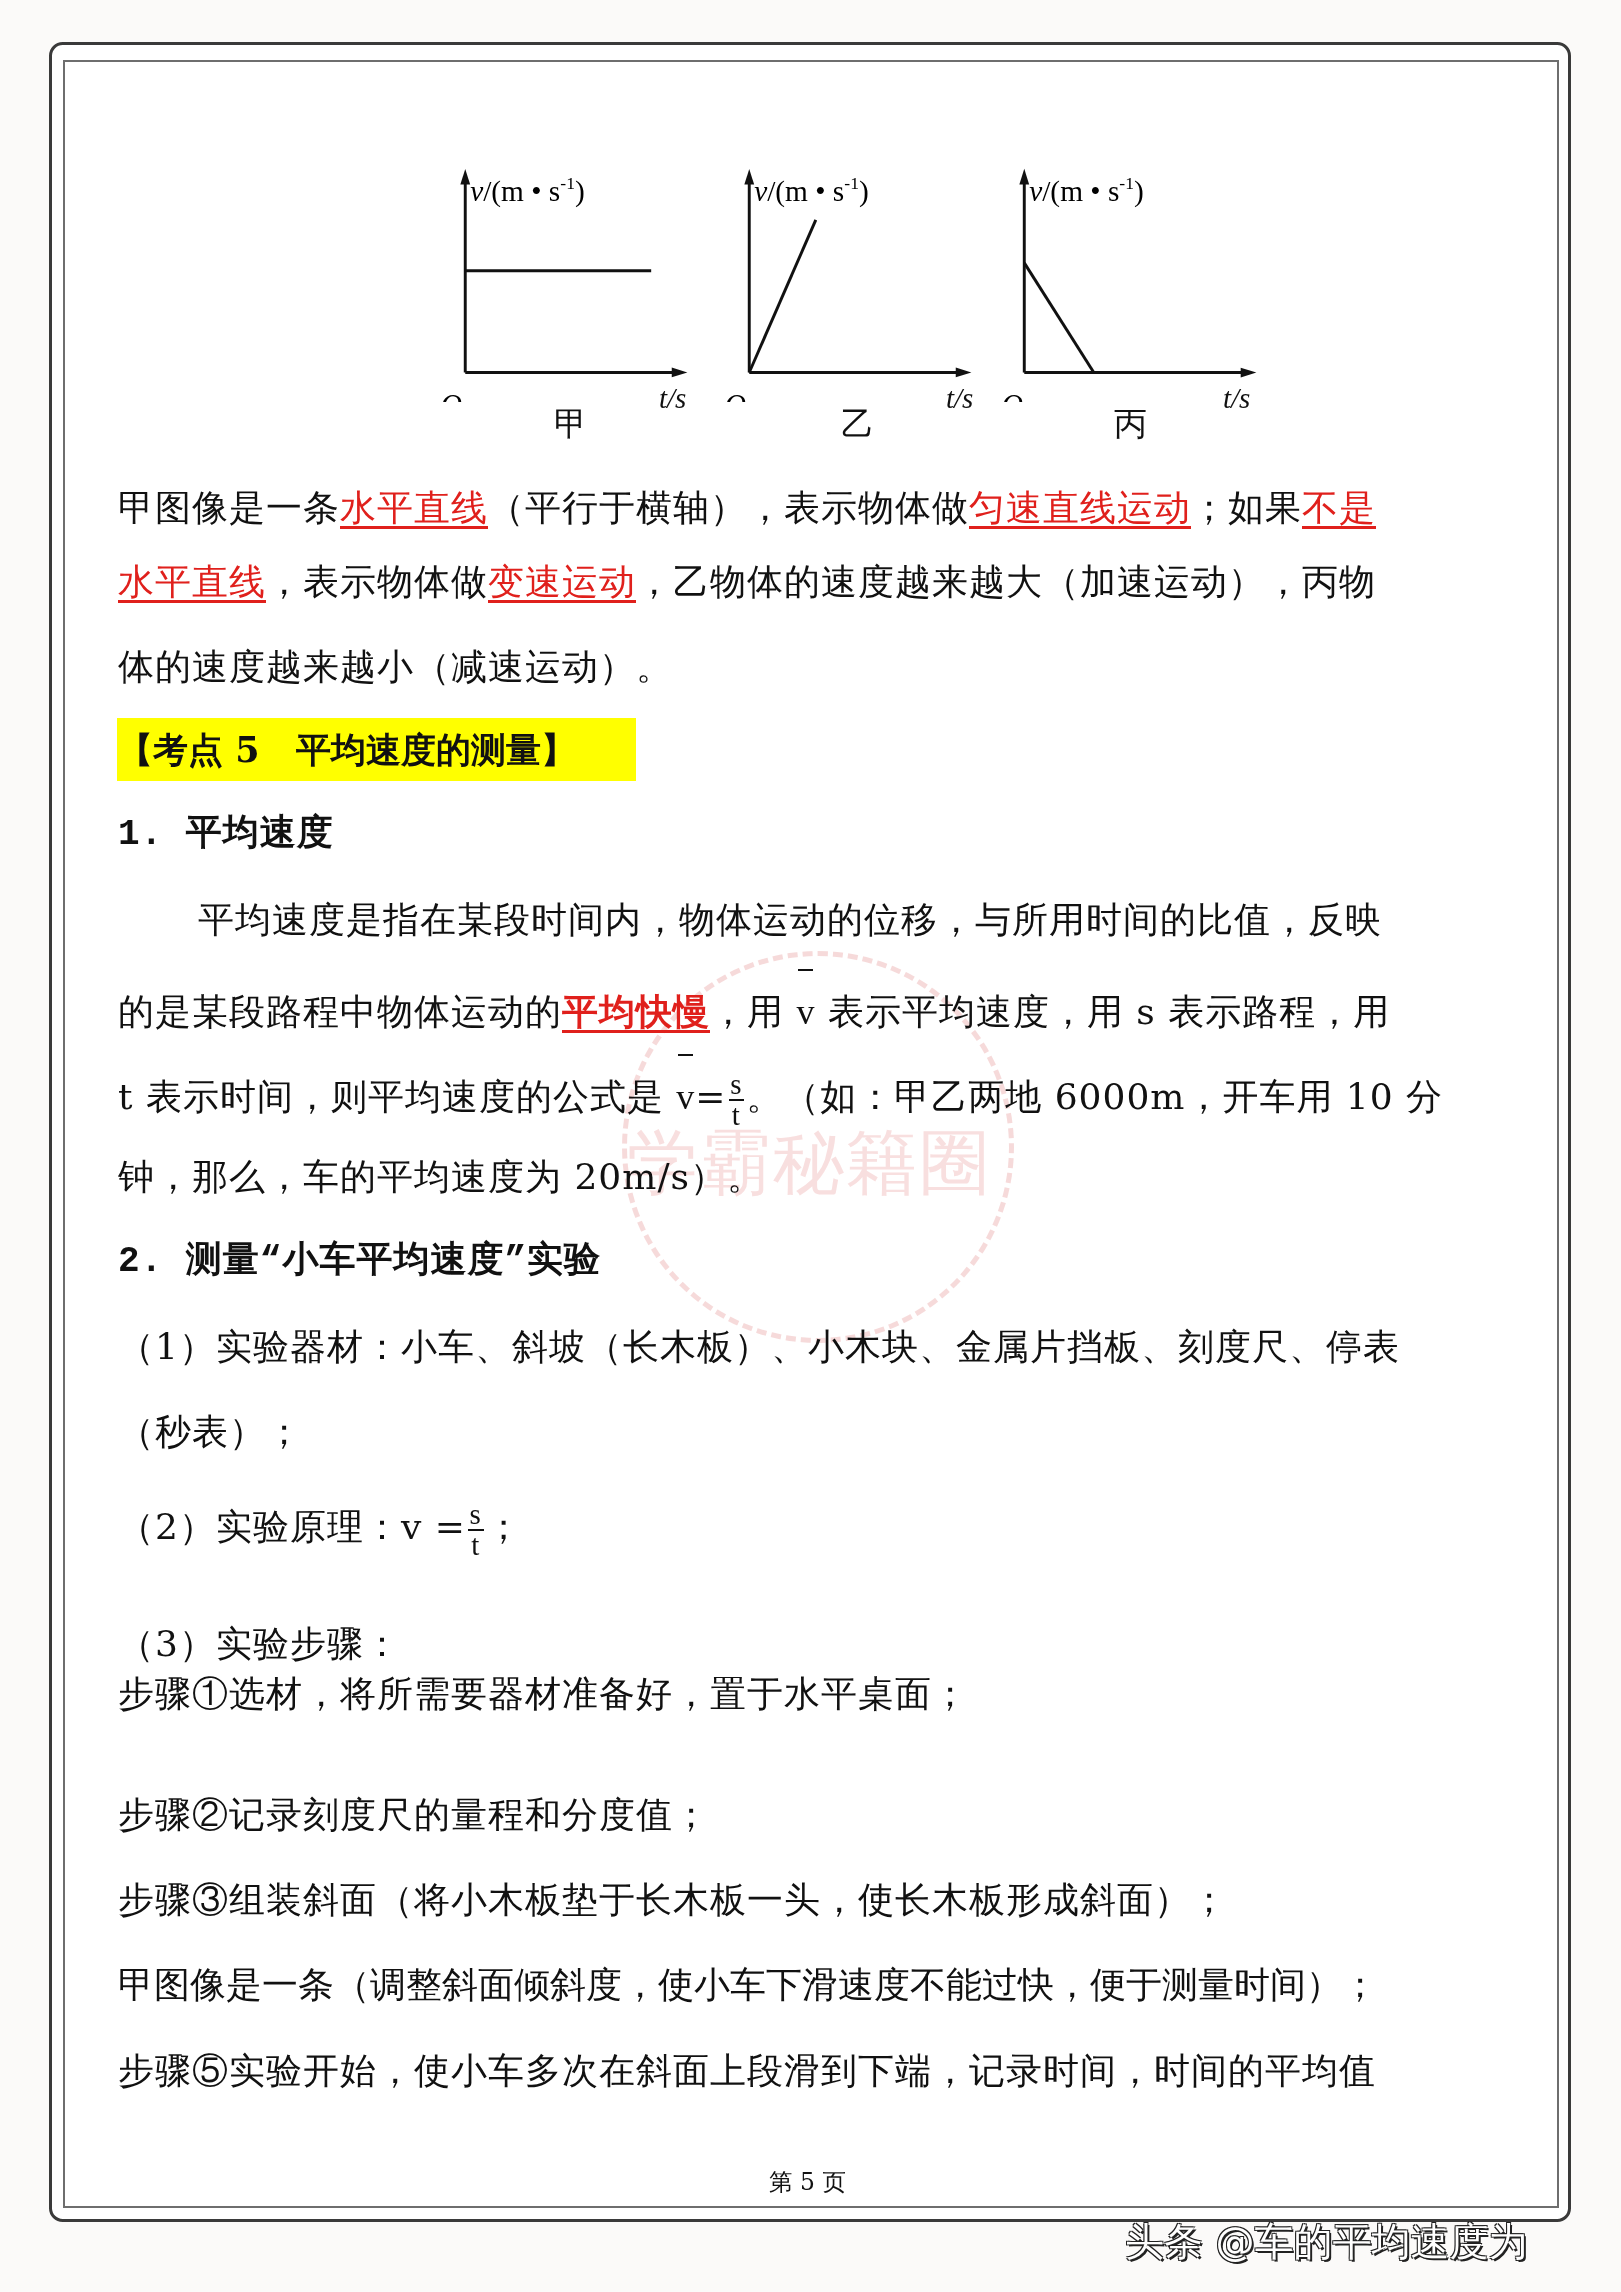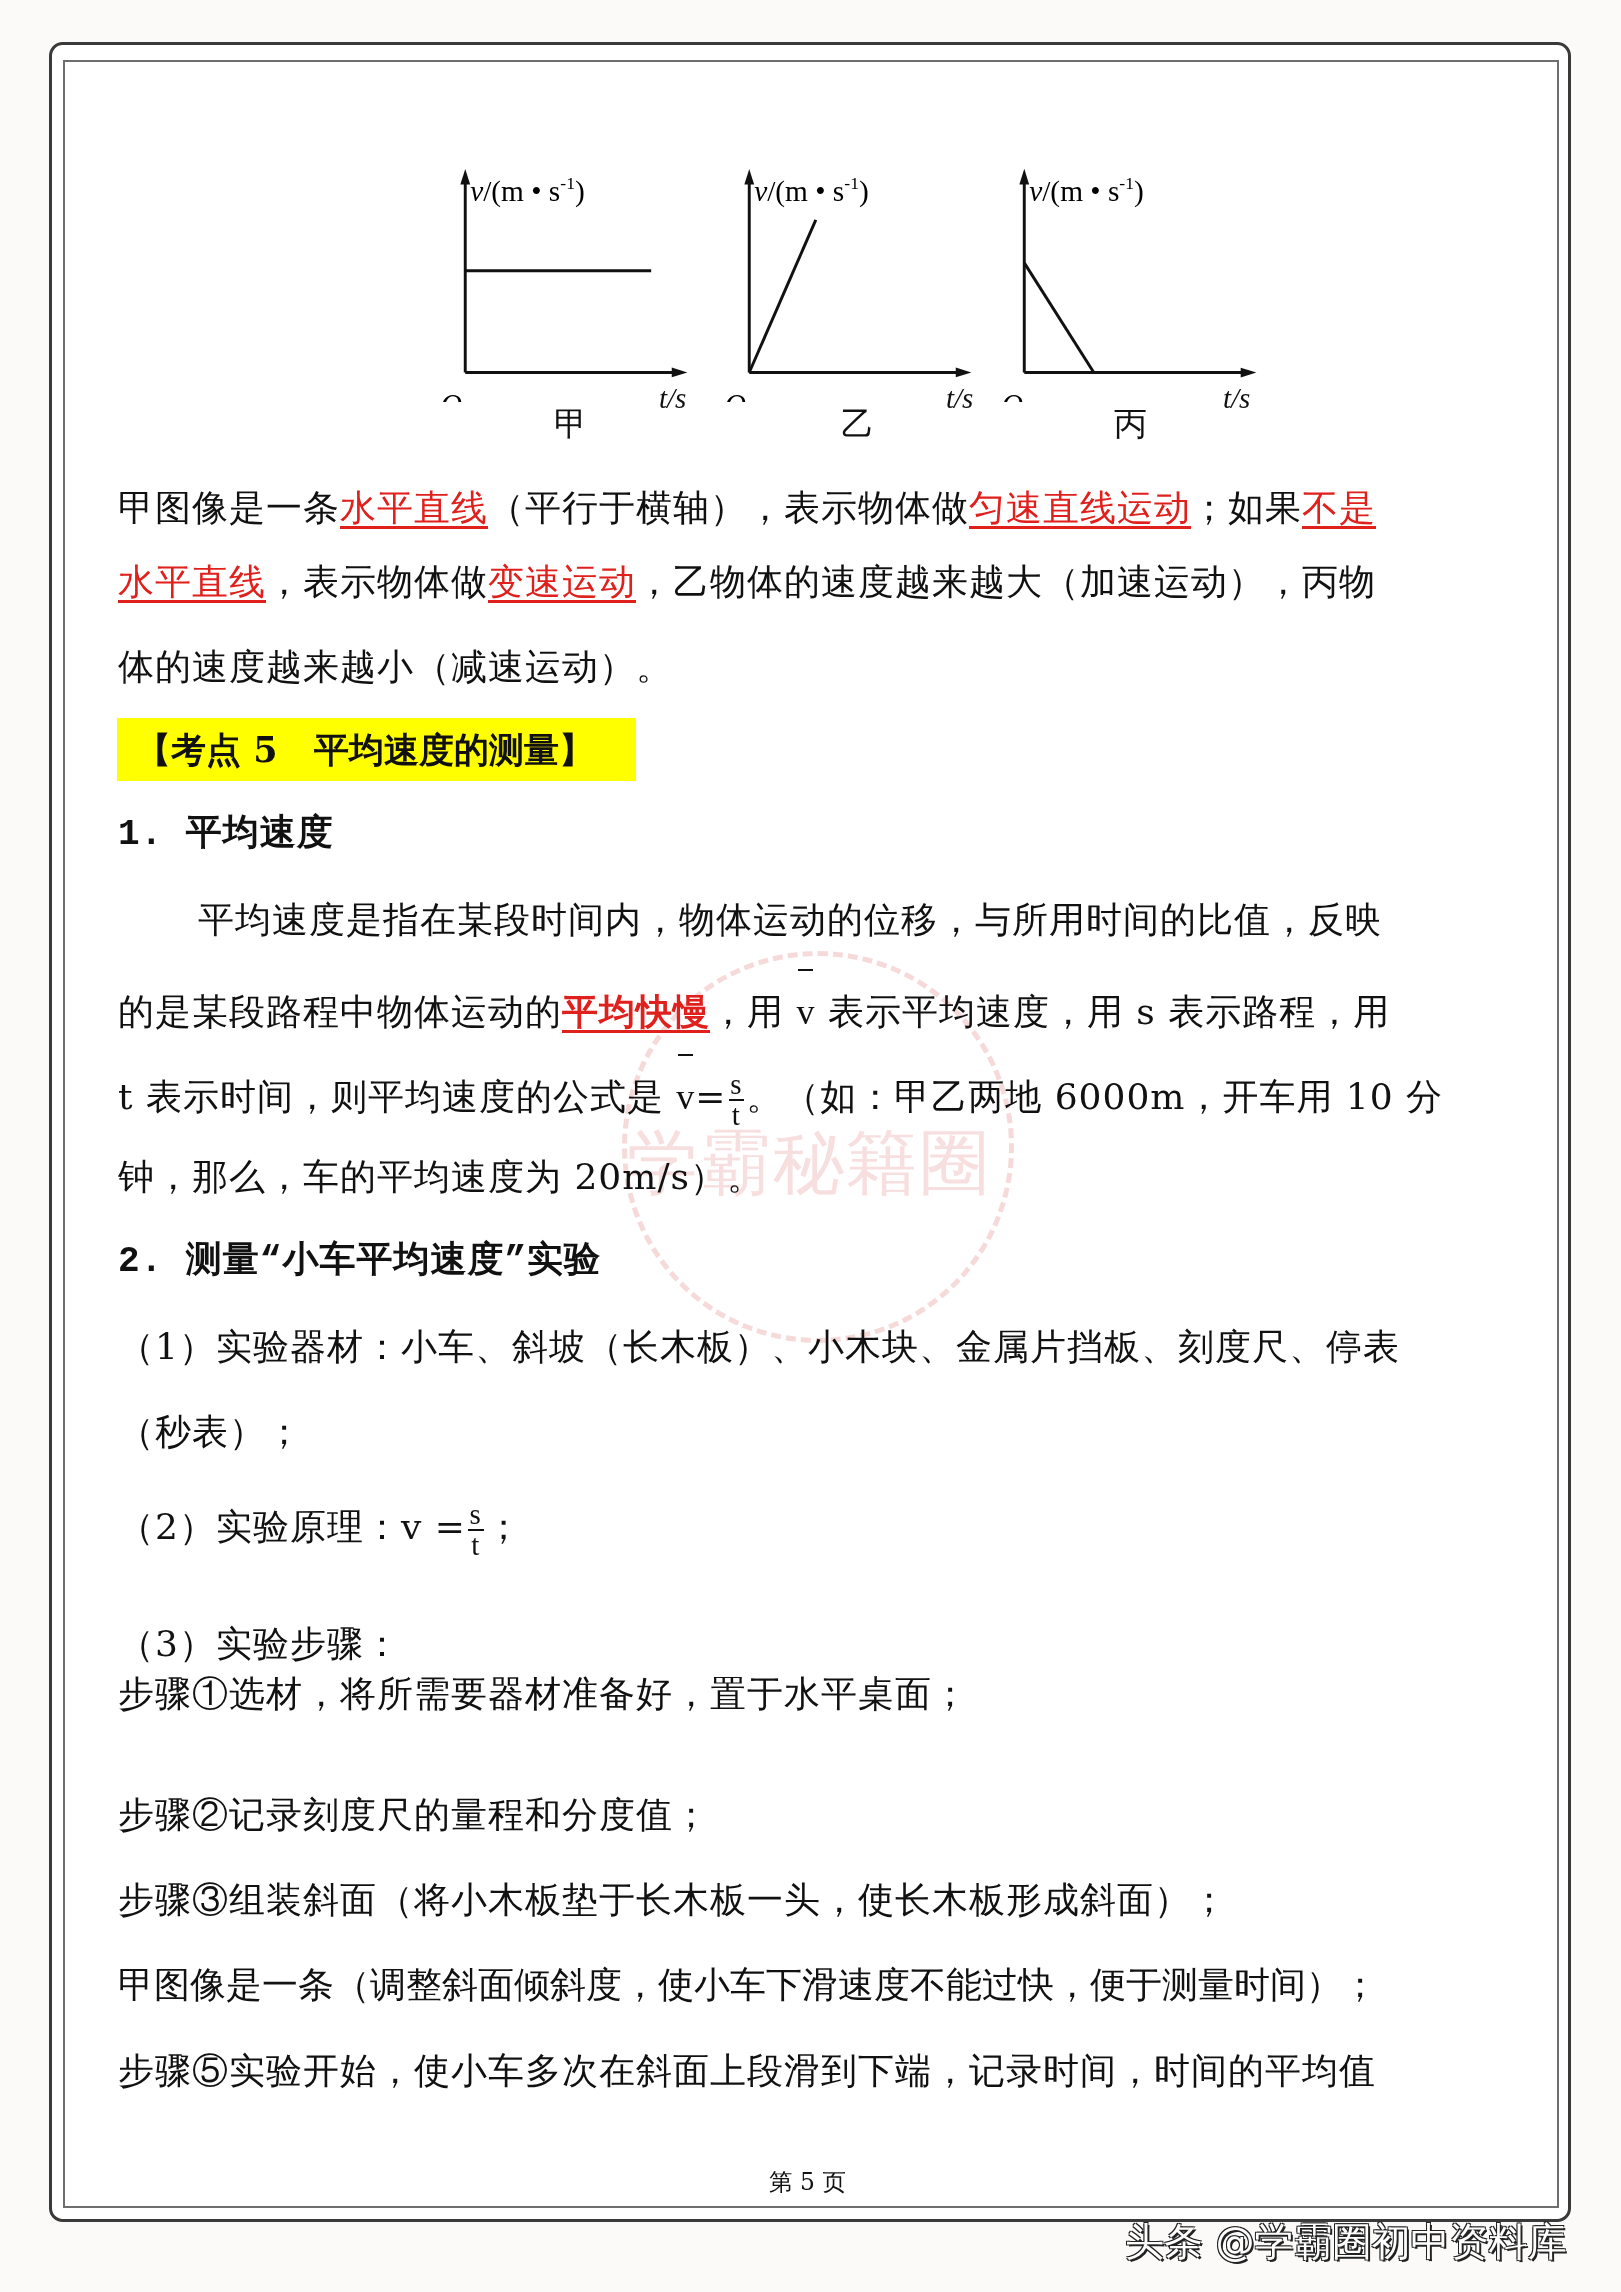--- a/index.html
+++ b/index.html
@@ -14,21 +14,21 @@
   .inner-frame {
     position:absolute; left:63px; top:60px; width:1496px; height:2148px;
     border:2px solid #6e6e6e; box-sizing:border-box; background:#fff;
   }
   .line { position:absolute; left:118px; font-size:36px; line-height:43px; white-space:nowrap; letter-spacing:1px; }
   .red { color:#e0201c; text-decoration:underline; text-decoration-color:#e0201c; text-underline-offset:5.9px; }
   .red-bold { color:#e0201c; font-weight:bold; text-decoration:underline; text-underline-offset:5.9px; }
   .heading-box {
     position:absolute; left:117px; top:718px; width:519px; height:63px; background:#ffff00;
     font-family:"DejaVu Serif","Liberation Serif",serif; font-weight:bold; font-size:35px; line-height:63px;
-    padding-left:19px; box-sizing:border-box; white-space:pre;
+    padding-left:1px; box-sizing:border-box; white-space:pre;
   }
   .sub-heading { font-weight:bold;font-family:Liberation Mono, monospace; }
   .frac { display:inline-block; vertical-align:middle; text-align:center; font-family:"Liberation Serif",serif; font-size:29px; line-height:29px; margin:0 2px; }
   .frac span { display:block; }
   .frac .bar { border-top:2px solid #111; width:15.7px; margin:0 auto; height:0; }
   .vbar { position:relative; display:inline-block; font-family:"Liberation Serif",serif; }
   .vbar::before { content:""; position:absolute; left:2px; right:2px; top:-21.6px; border-top:2px solid #111; }
   .graphs { position:absolute; left:431px; top:157px; width:843px; height:294px; }
   .graph-svg { position:absolute; top:0; }
   .graph-label { position:absolute; top:245px; font-size:33px; font-family:"DejaVu Sans","Liberation Sans",sans-serif; }
@@ -122,14 +122,14 @@
 </div>
 <div class="line" style="top:1622px">（3）实验步骤：</div>
 
 <div class="line" style="top:1672px">步骤①选材，将所需要器材准备好，置于水平桌面；</div>
 <div class="line" style="top:1793px">步骤②记录刻度尺的量程和分度值；</div>
 <div class="line" style="top:1878px">步骤③组装斜面（将小木板垫于长木板一头，使长木板形成斜面）；</div>
 <div class="line" style="top:1963px; letter-spacing:0">甲图像是一条（调整斜面倾斜度，使小车下滑速度不能过快，便于测量时间）；</div>
 <div class="line" style="top:2049px">步骤⑤实验开始，使小车多次在斜面上段滑到下端，记录时间，时间的平均值</div>
 
 <div class="page-number">第 5 页</div>
-<div class="source-watermark">头条 @学霸圈初中资料库</div>
+<div class="source-watermark">头条 @车的平均速度为</div>
 
 
 </body></html>

